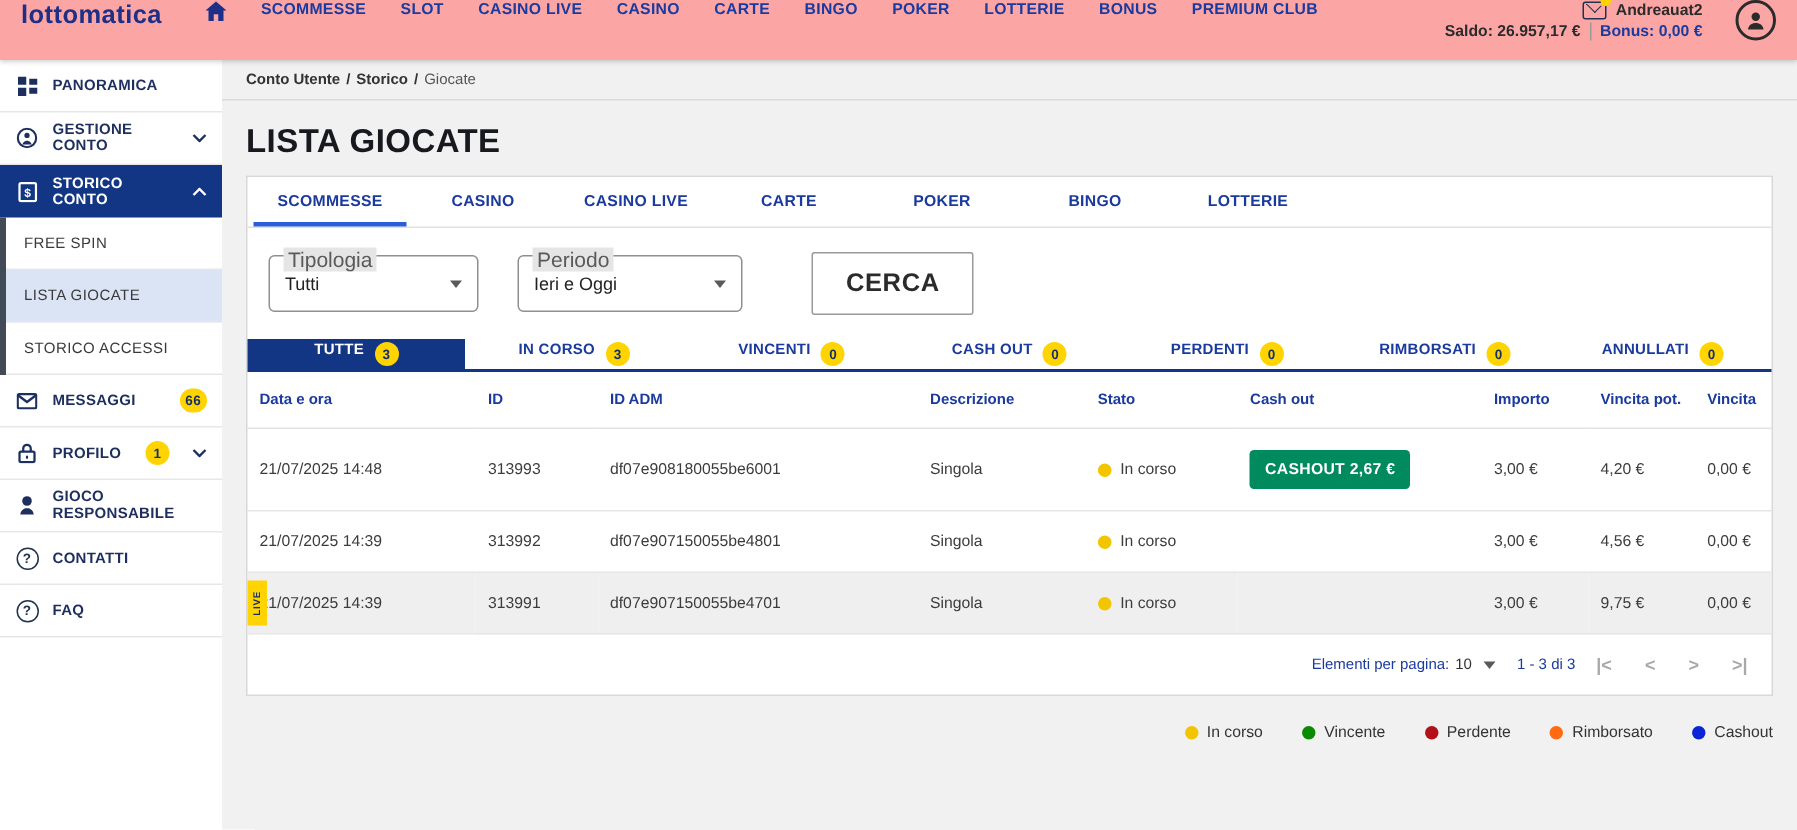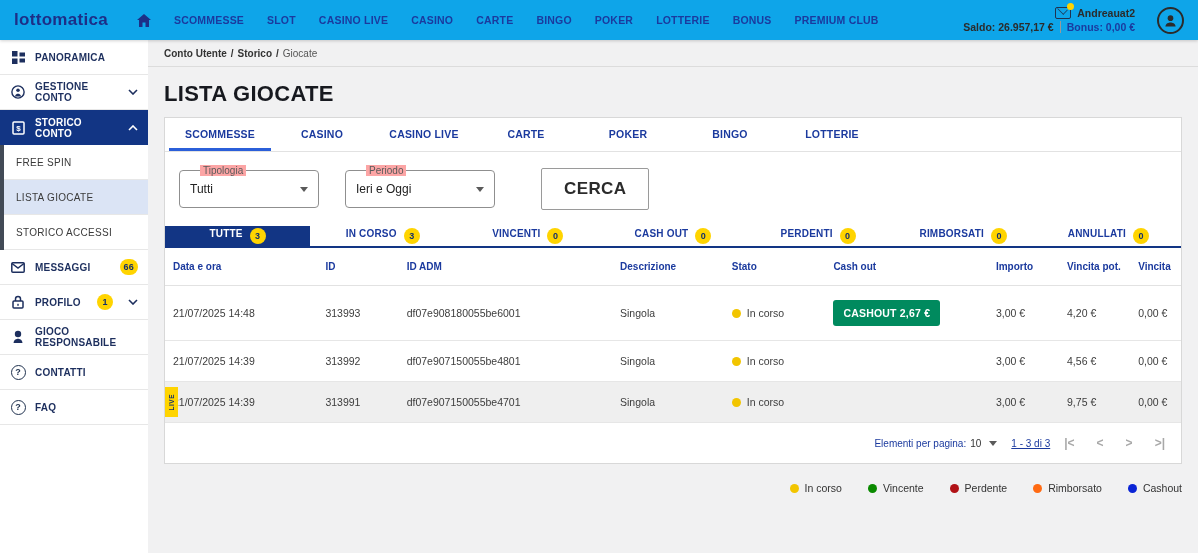--- a/index.html
+++ b/index.html
@@ -1,21 +1,21 @@
 <!DOCTYPE html>
 <html><head>
 <meta charset="utf-8">
 <style>
   * { margin:0; padding:0; box-sizing:border-box; }
   html,body { width:1198px; height:553px; background:#fff; overflow:hidden;
     font-family:"Liberation Sans", sans-serif; }
   .app { width:1198px; height:553px; display:flex; flex-direction:column; }
 
   
-  .header { height:40px; background:#0ea5e9; display:flex; align-items:center;
+  .header { height:40px; background:#fca5a5; display:flex; align-items:flex-start;
     padding:0 14px; box-shadow:0 1px 3px rgba(0,0,0,.18); position:relative; z-index:5; flex:0 0 40px; }
   .brand { font-size:17px; font-weight:800; color:#1d2f87; letter-spacing:.3px; margin-right:28px; }
   .home-ic { margin-right:22px; display:flex; align-items:center; cursor:pointer; }
   .nav { display:flex; gap:23px; }
   .nav span { font-size:10.5px; font-weight:700; color:#1b3a9e; letter-spacing:.2px; cursor:pointer; white-space:nowrap; }
   .hright { margin-left:auto; display:flex; align-items:center; gap:22px; }
   .userblock { display:flex; flex-direction:column; align-items:flex-end; gap:2px; }
   .uline1 { display:flex; align-items:center; gap:6px; font-size:10.5px; font-weight:700; color:#2b2b2b; }
   .uline2 { font-size:10.5px; font-weight:700; color:#2b2b2b; display:flex; align-items:center; gap:6px; }
   .uline2 .bonus { color:#1b3a9e; }
@@ -57,22 +57,22 @@
   .card { margin:0 16px; background:#fff; border:1px solid #d8d8d8; }
 
   .cat-tabs { display:flex; border-bottom:1px solid #e2e2e2; padding-left:4px; }
   .cat-tab { width:102px; text-align:center; padding:10px 0 8px; font-size:10.5px; font-weight:700;
     color:#1b3a9e; letter-spacing:.2px; border-bottom:3px solid transparent; cursor:pointer; }
   .cat-tab.active { border-bottom-color:#2b5fd9; }
 
   .filters { display:flex; align-items:center; gap:26px; padding:16px 14px 14px; }
   .selbox { position:relative; height:38px; border:1px solid #8f8f8f; border-radius:4px;
     display:flex; align-items:center; padding:0 10px; font-size:12px; color:#222; cursor:pointer; background:#fff; }
-  .selbox .flabel { position:absolute; top:-6px; left:20px; background:#fca5a5; padding:0 3px;
-    font-size:10px; color:#5a5a5a; font-weight:400; }
+  .selbox .flabel { position:absolute; top:-6px; left:9px; background:#e5e5e5; padding:0 3px;
+    font-size:14px; color:#5a5a5a; font-weight:400; }
   .caret { width:0; height:0; border-left:4px solid transparent; border-right:4px solid transparent;
     border-top:5px solid #5a5a5a; margin-left:auto; }
   .w140 { width:140px; } .w150 { width:150px; }
   .btn-cerca { margin-left:20px; background:#fff; border:1px solid #9a9a9a; border-radius:2px;
     padding:10px 22px; font-size:17px; font-weight:700; color:#2b2b2b; letter-spacing:.4px; cursor:pointer; font-family:inherit; }
 
   .status-tabs { display:flex; border-bottom:2px solid #123584; margin-top:2px; }
   .stab { flex:1; display:flex; align-items:flex-start; justify-content:center; gap:7px;
     padding:2px 0; font-size:10px; font-weight:700; color:#1b3a9e; letter-spacing:.2px; cursor:pointer; }
   .stab.active { background:#123584; color:#fff; }
@@ -91,21 +91,21 @@
   .btn-cashout { background:#008a5e; color:#fff; border:none; border-radius:3px;
     font-size:10.5px; font-weight:800; padding:7px 10px; letter-spacing:.2px; cursor:pointer; font-family:inherit; }
   td.pos-rel { position:relative; }
   .live-tag { position:absolute; left:0; top:5px; bottom:5px; width:13px; background:#ffd400;
     display:flex; align-items:center; justify-content:center; }
   .live-tag span { writing-mode:vertical-rl; transform:rotate(180deg); font-size:6.5px; font-weight:800; color:#14306b; letter-spacing:.5px; }
 
   .pagination { display:flex; justify-content:flex-end; align-items:center; gap:4px; padding:13px 16px; font-size:10px; }
   .pp-label { color:#1b3a9e; }
   .pp-value { color:#333; display:flex; align-items:center; gap:8px; cursor:pointer; }
-  .pp-range { color:#1b3a9e; margin-left:10px;text-decoration:underline; }
+  .pp-range { color:#1b3a9e; margin-left:10px; }
   .pg-btns { display:flex; gap:22px; margin-left:10px; color:#a8a8a8; font-size:12px; font-weight:700; }
   .pg-btns span { cursor:pointer; }
 
   .legend { display:flex; justify-content:flex-end; gap:26px; padding:18px 16px 0; font-size:10.5px; color:#333; }
   .legend .item { display:flex; align-items:center; gap:6px; }
   svg { display:block; }
 </style>
 </head>
 <body>
 

